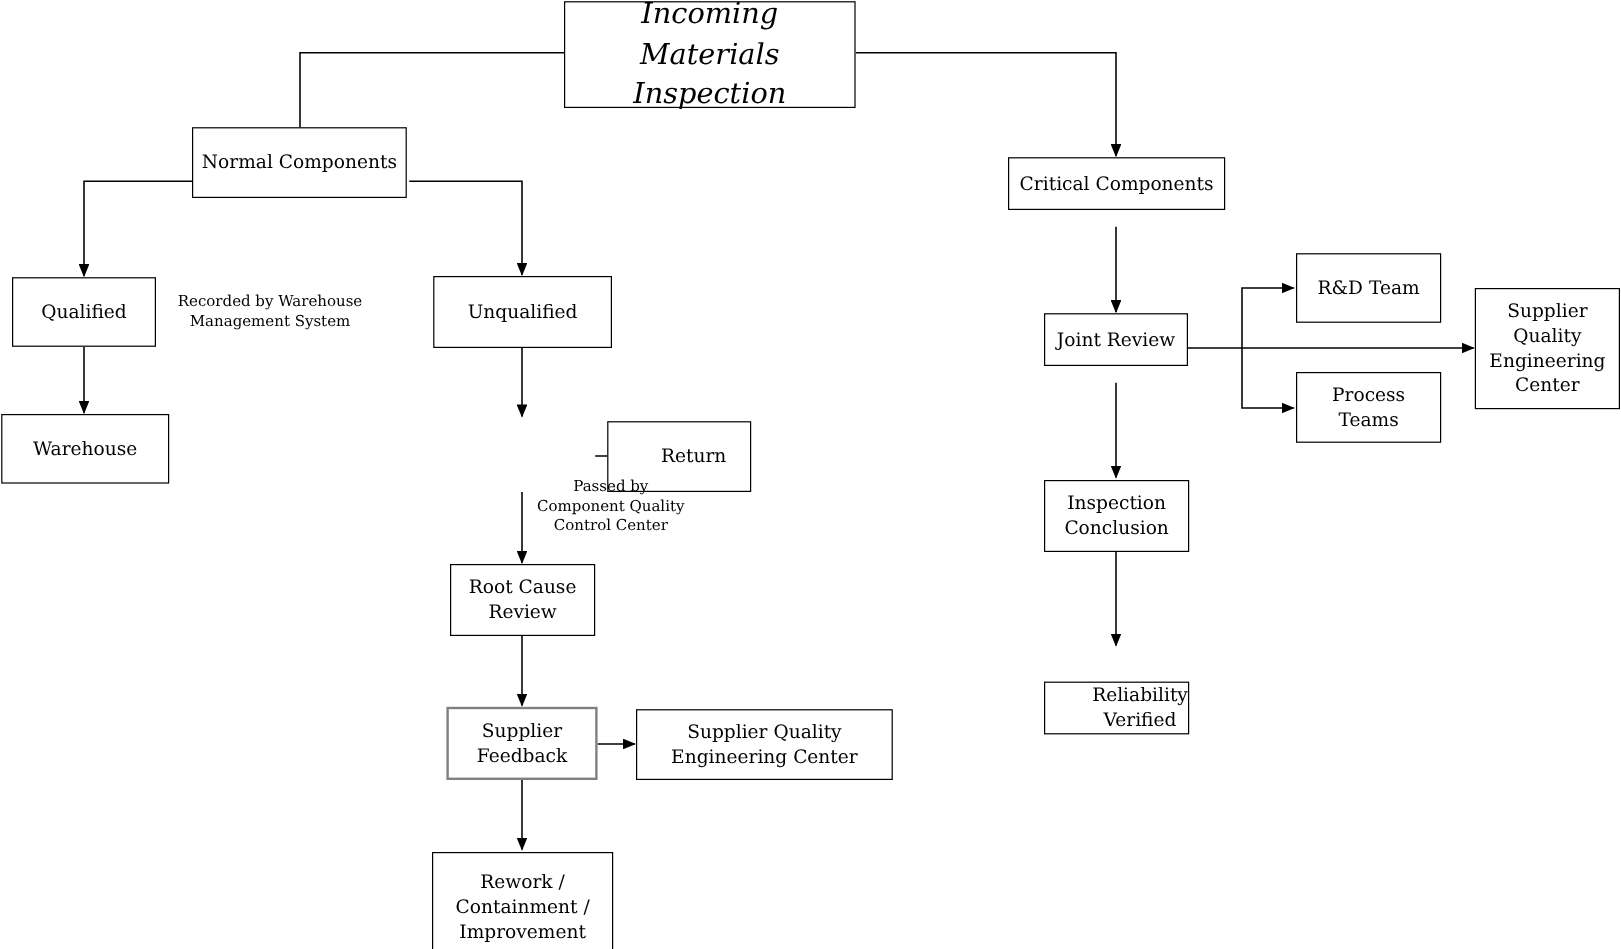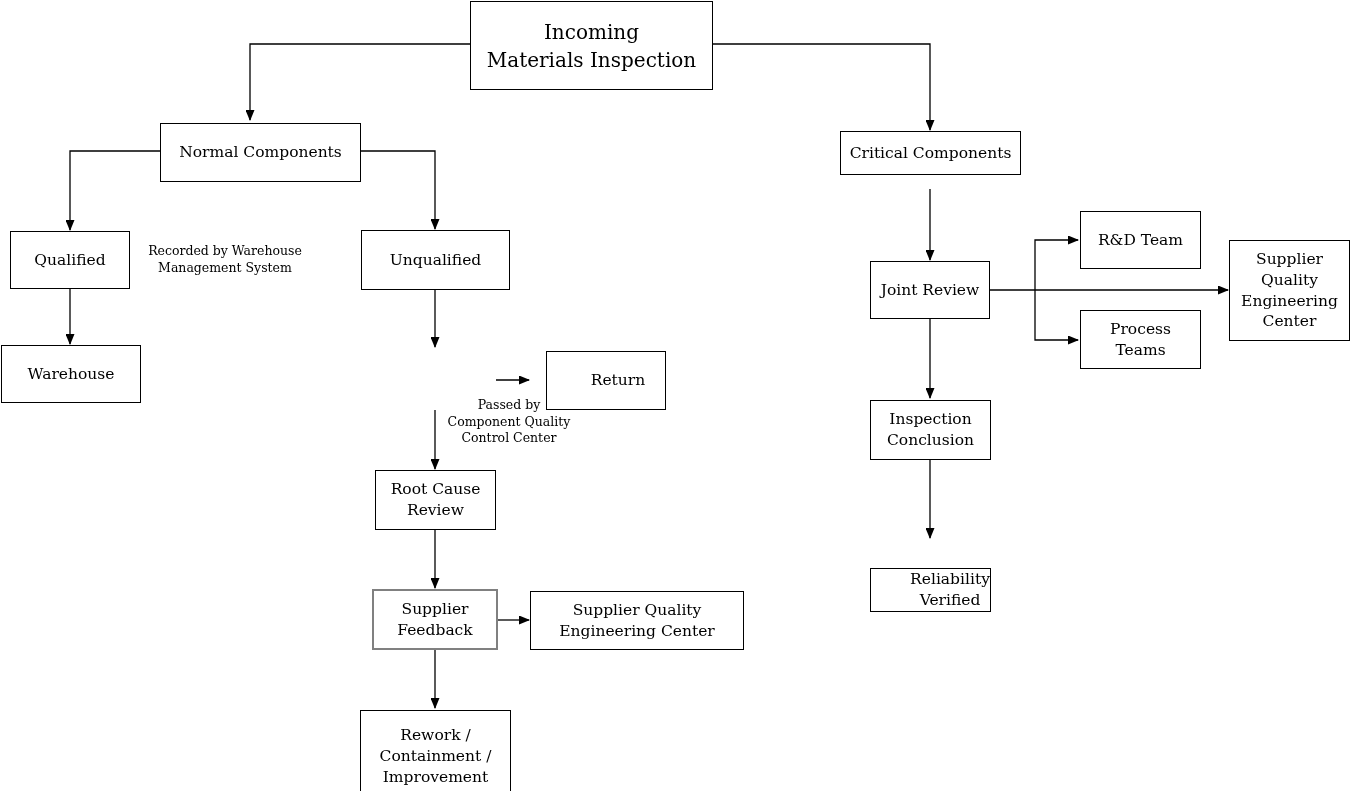--- a/index.html
+++ b/index.html
@@ -30,22 +30,23 @@
     display: flex;
     align-items: center;
     justify-content: center;
     text-align: center;
     white-space: pre-line;
     font-size: 15.5px;
     line-height: 1.35;
     color: #000000;
   }
   .node.title {
-    font-size: 20px;
+    font-size: 24px;
     line-height: 1.4;
+    font-style: italic;
   }
   .node.highlight {
     border: 2px solid #808080;
   }
   .annotation {
     position: absolute;
     text-align: center;
     white-space: pre-line;
     font-size: 12.5px;
     line-height: 1.32;
@@ -80,54 +81,54 @@
       <path d="M1035,290 L1035,240 L1078,240" marker-end="url(#arrow)"></path>
       <path d="M1035,290 L1035,340 L1078,340" marker-end="url(#arrow)"></path>
       <path d="M930,319 L930,398" marker-end="url(#arrow)"></path>
       <path d="M930,460 L930,538" marker-end="url(#arrow)"></path>
     </g>
   </svg>
 
   <div class="node title" style="left:470px; top:1px; width:243px; height:89px;">Incoming
 Materials Inspection</div>
 
-  <div class="node" style="left:160px; top:123px; width:201px; height:59px;text-align:center;">Normal Components</div>
+  <div class="node" style="left:160px; top:106px; width:179px; height:59px;text-align:center;">Normal Components</div>
 
   <div class="node" style="left:840px; top:131px; width:181px; height:44px;">Critical Components</div>
 
   <div class="node" style="left:10px; top:231px; width:120px; height:58px;">Qualified</div>
 
   <div class="node" style="left:361px; top:230px; width:149px; height:60px;">Unqualified</div>
 
   <div class="annotation" style="left:140px; top:243px; width:170px;">Recorded by Warehouse
 Management System</div>
 
   <div class="node" style="left:1px; top:345px; width:140px; height:58px;">Warehouse</div>
 
 
-  <div class="node" style="left:546px; top:351px; width:120px; height:59px;padding-left:24px;">Return</div>
+  <div class="node" style="left:506px; top:351px; width:120px; height:59px;padding-left:24px;">Return</div>
 
   <div class="annotation" style="left:429px; top:397px; width:160px;">Passed by
 Component Quality
 Control Center</div>
 
   <div class="node" style="left:375px; top:470px; width:121px; height:60px;">Root Cause
 Review</div>
 
   <div class="node highlight" style="left:372px; top:589px; width:126px; height:61px;">Supplier
 Feedback</div>
 
   <div class="node" style="left:530px; top:591px; width:214px; height:59px;">Supplier Quality
 Engineering Center</div>
 
   <div class="node" style="left:360px; top:710px; width:151px; height:93px;">Rework /
 Containment /
 Improvement</div>
 
-  <div class="node" style="left:870px; top:261px; width:120px; height:58px;">Joint Review</div>
+  <div class="node" style="left:870px; top:261px; width:120px; height:44px;">Joint Review</div>
 
   <div class="node" style="left:1080px; top:211px; width:121px; height:58px;">R&amp;D Team</div>
 
   <div class="node" style="left:1080px; top:310px; width:121px; height:59px;">Process
 Teams</div>
 
   <div class="node" style="left:1229px; top:240px; width:121px; height:101px;">Supplier
 Quality
 Engineering
 Center</div>

